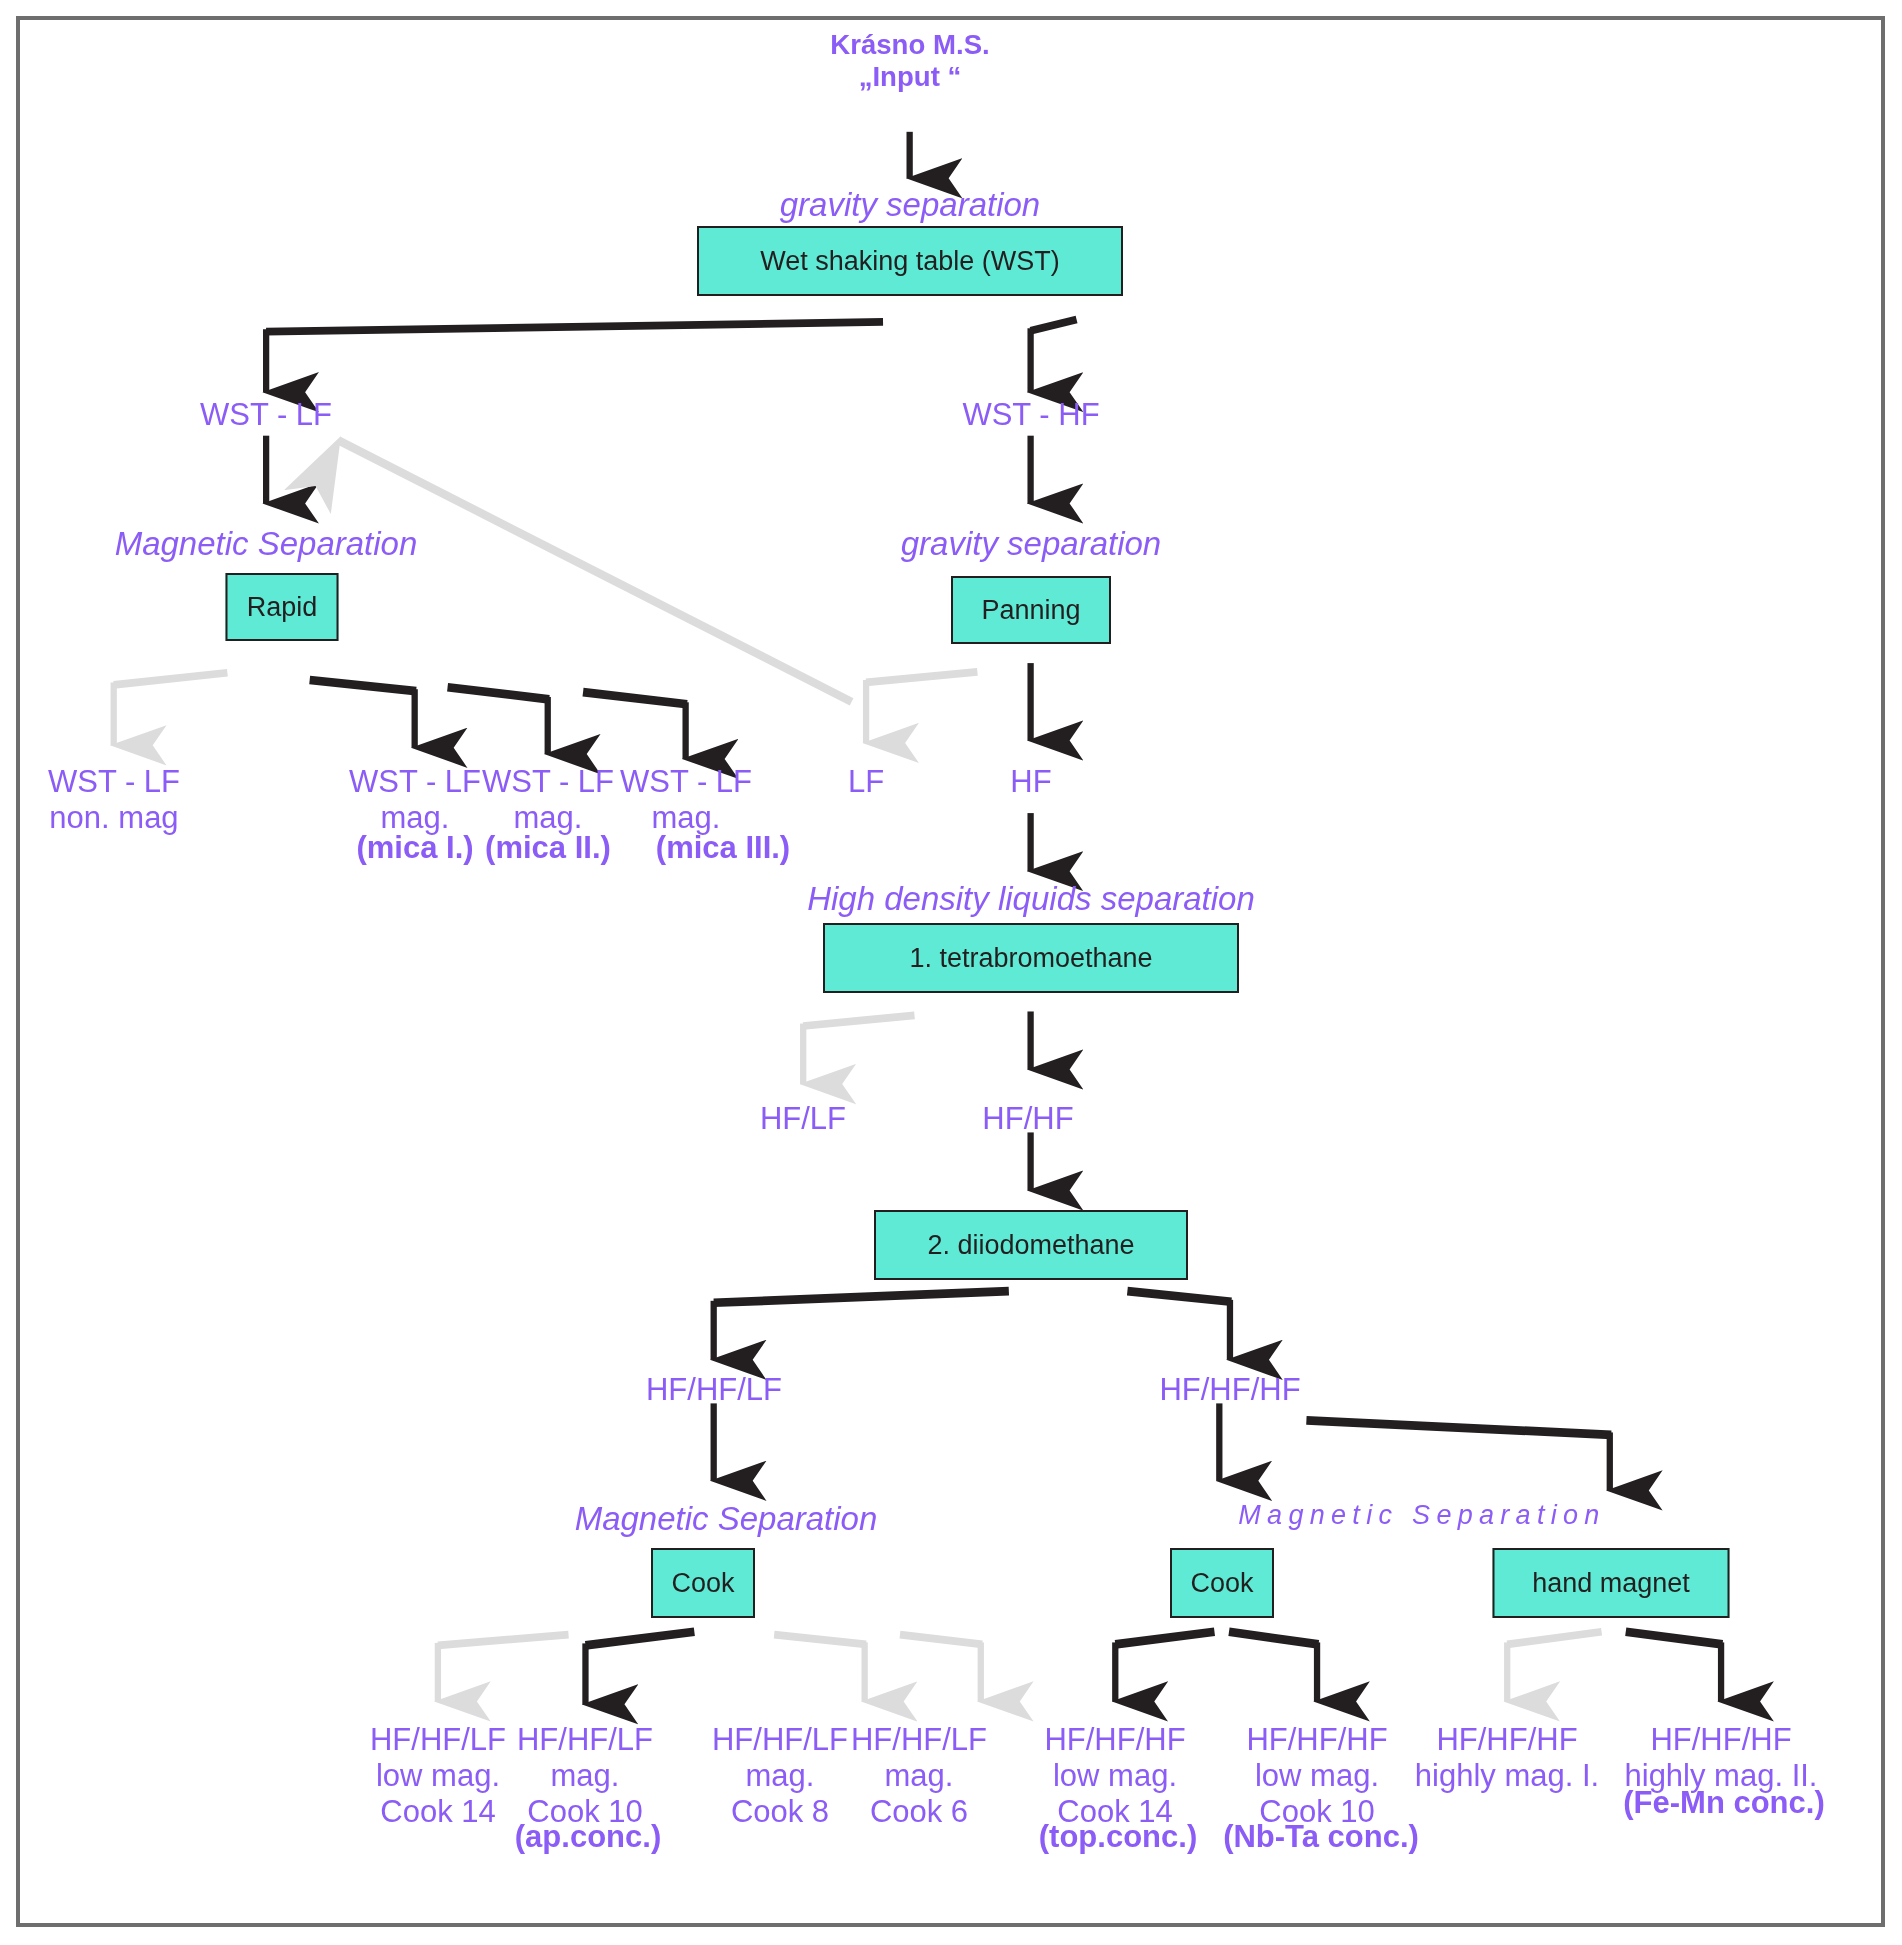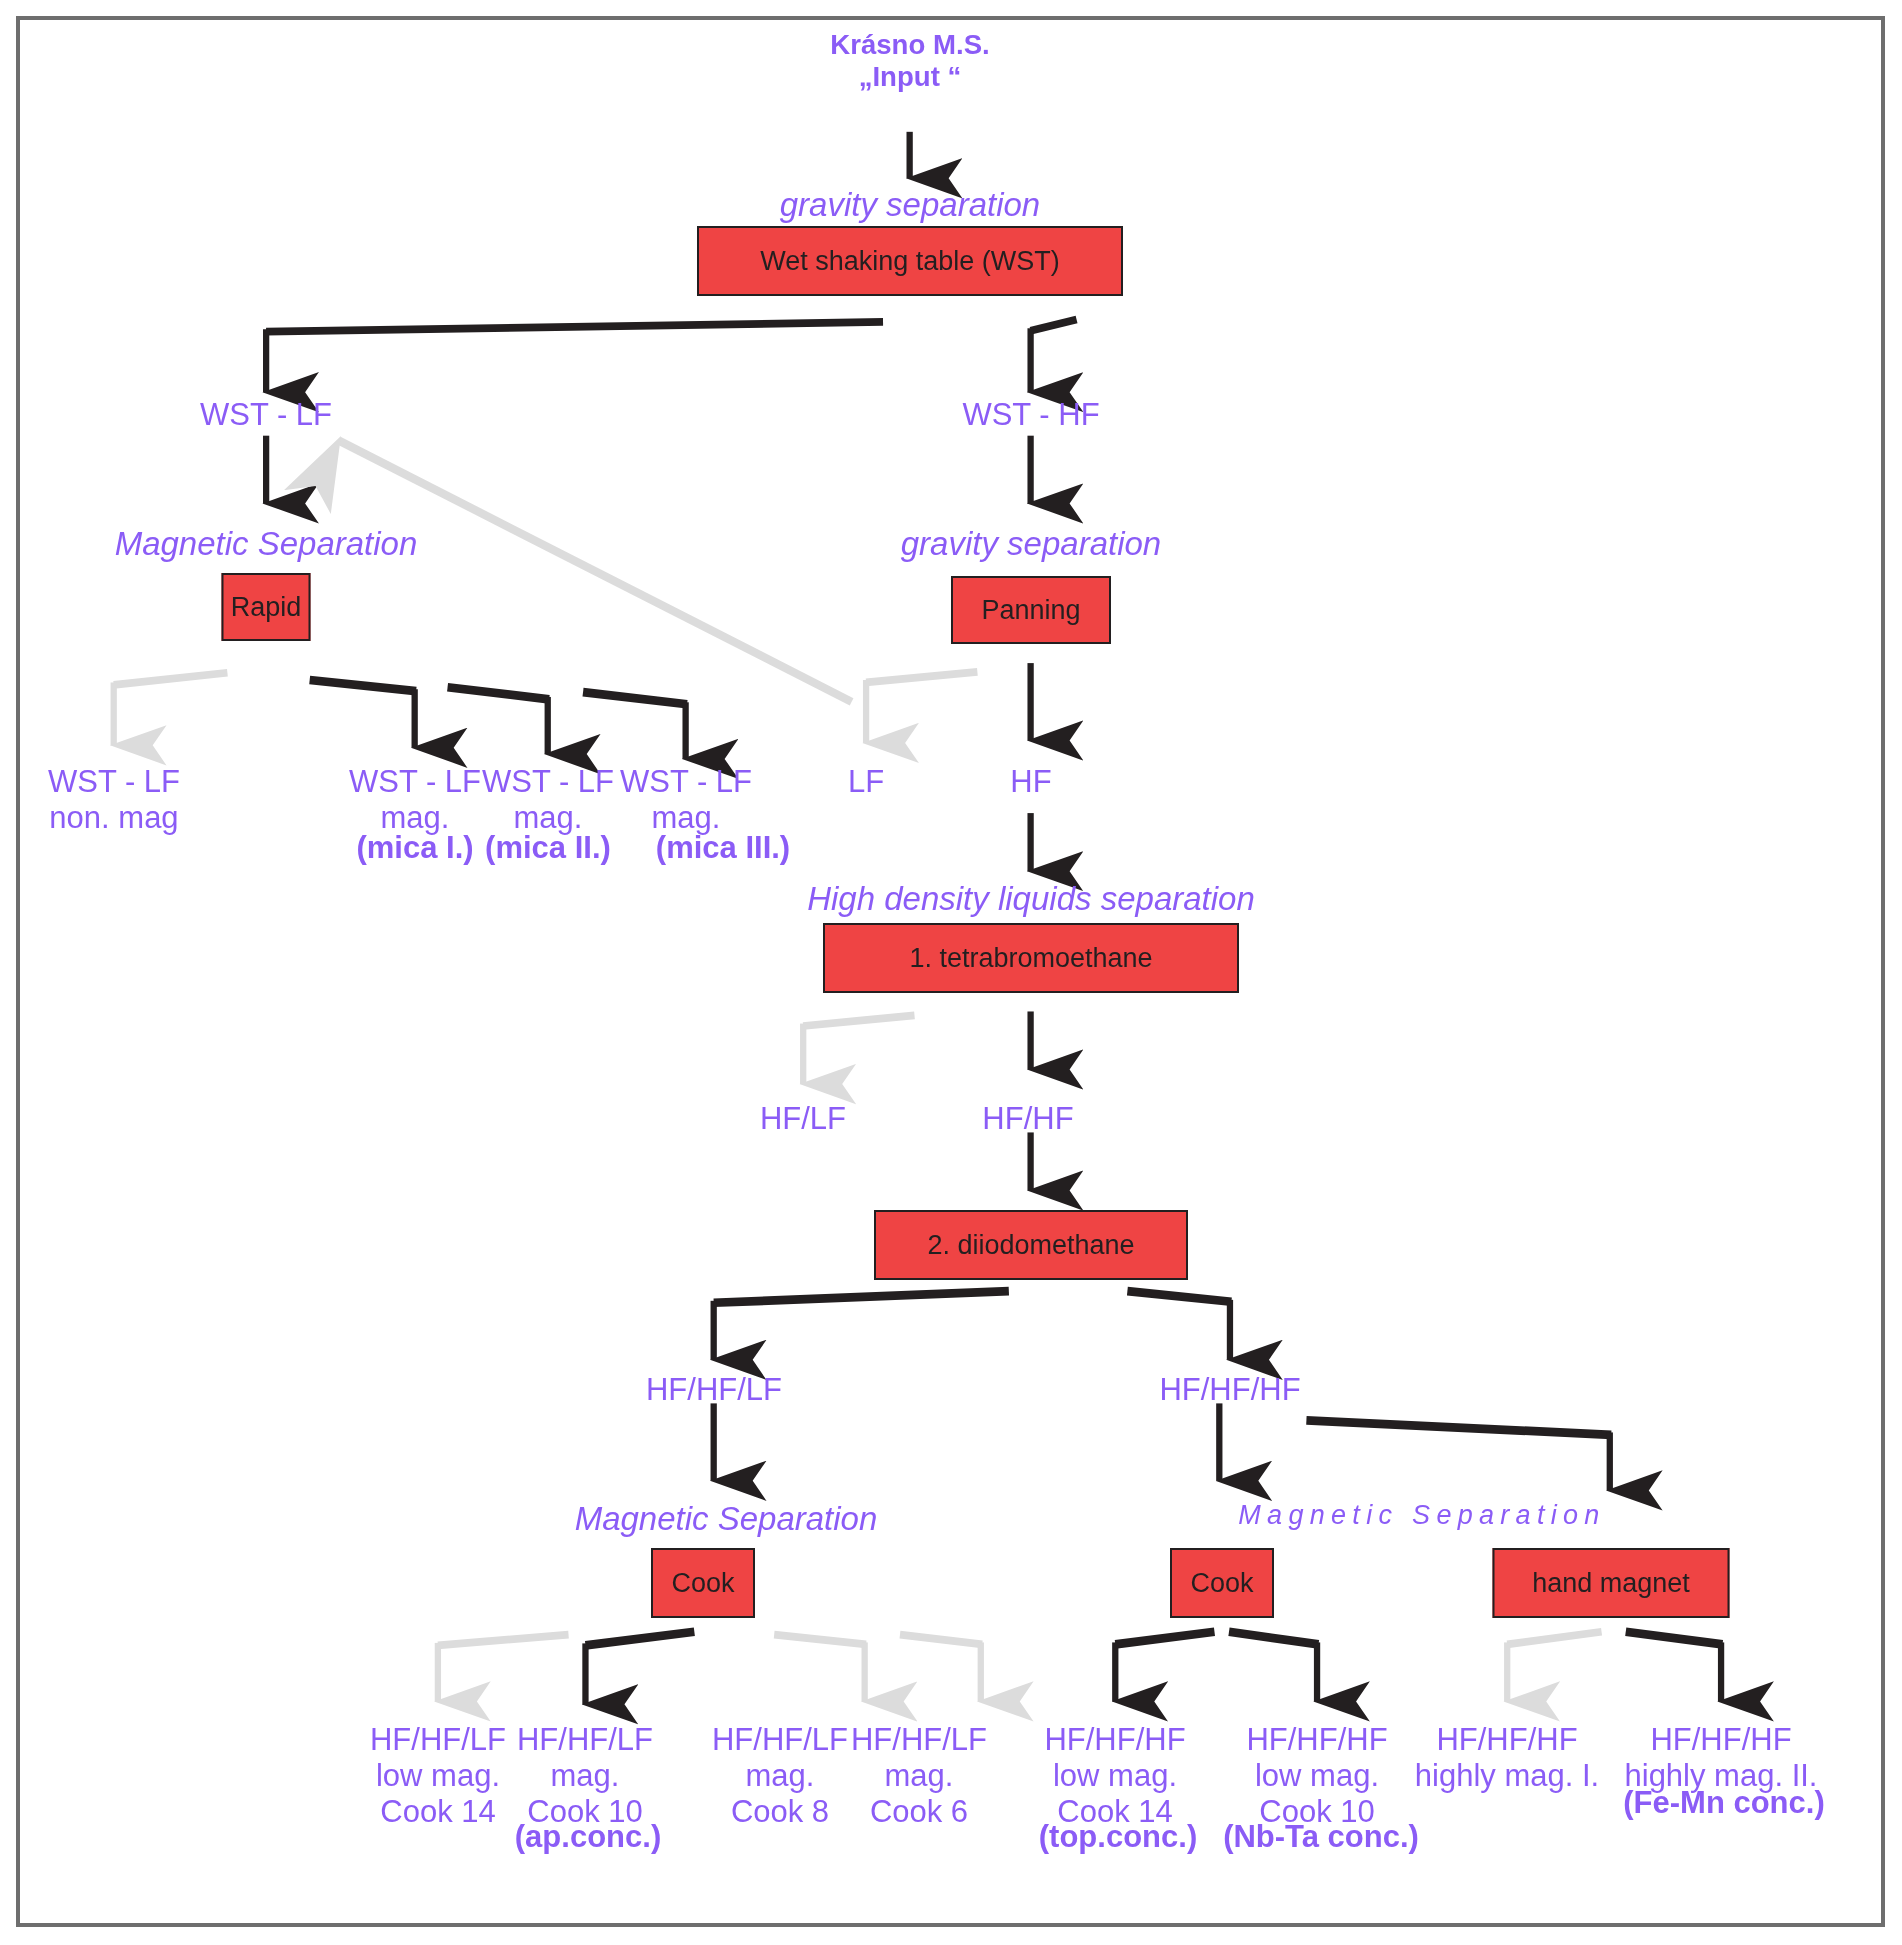--- a/index.html
+++ b/index.html
@@ -8,21 +8,21 @@
   #frame{position:absolute;left:16px;top:16px;width:1869px;height:1911px;
          border:4.4px solid #6e6e6e;box-sizing:border-box;background:#fff;}
   svg.links{position:absolute;left:0;top:0;width:1903px;height:1946px;pointer-events:none;}
   .node{position:absolute;text-align:center;color:#8b5cf6;line-height:1.16;
         white-space:pre-line;transform:translateX(-50%);}
   .plain{font-size:31px;font-weight:400;}
   .bold{font-size:27.6px;font-weight:700;}
   .ital{font-size:33px;font-style:italic;font-weight:400;}
   .italsp{font-size:27px;font-style:italic;font-weight:400;letter-spacing:6.3px;}
   .boxed{position:absolute;transform:translateX(-50%);border:2.9px solid #231f20;
-         background:#ef4444;box-sizing:border-box;display:flex;align-items:center;
+         background:#5eead4;box-sizing:border-box;display:flex;align-items:center;
          justify-content:center;font-size:27px;color:#231f20;padding:2.9px 12.6px;}
   .sub{font-weight:700;}
 </style>
 </head>
 <body>
 
 <div id="stage">
   <div id="frame"></div>
 
   <svg class="links" viewBox="0 0 3933 4021">
@@ -162,21 +162,21 @@
 
   <div class="node bold" style="left:910px;top:29px;width:387px;">Krásno M.S.
 „Input “</div>
   <div class="node ital" style="left:910px;top:186px;width:435px;">gravity separation</div>
   <div class="boxed" style="left:910px;top:226px;width:426px;height:70px;">Wet shaking table (WST)</div>
 
   <div class="node plain" style="left:266px;top:397px;width:290px;">WST - LF</div>
   <div class="node plain" style="left:1031px;top:397px;width:290px;">WST - HF</div>
 
   <div class="node ital" style="left:266px;top:525px;width:435px;">Magnetic Separation</div>
-  <div class="boxed" style="left:266px;top:573px;width:89px;height:68px;">Rapid</div>
+  <div class="boxed" style="left:282px;top:573px;width:113px;height:68px;">Rapid</div>
 
   <div class="node ital" style="left:1031px;top:525px;width:435px;">gravity separation</div>
   <div class="boxed" style="left:1031px;top:576px;width:160px;height:68px;">Panning</div>
 
   <div class="node plain" style="left:114px;top:764px;width:232px;">WST - LF
 non. mag</div>
 
   <div class="node plain" style="left:415px;top:764px;width:203px;">WST - LF
 mag.</div>
   <div class="node plain sub" style="left:415px;top:830px;width:203px;">(mica I.)</div>

